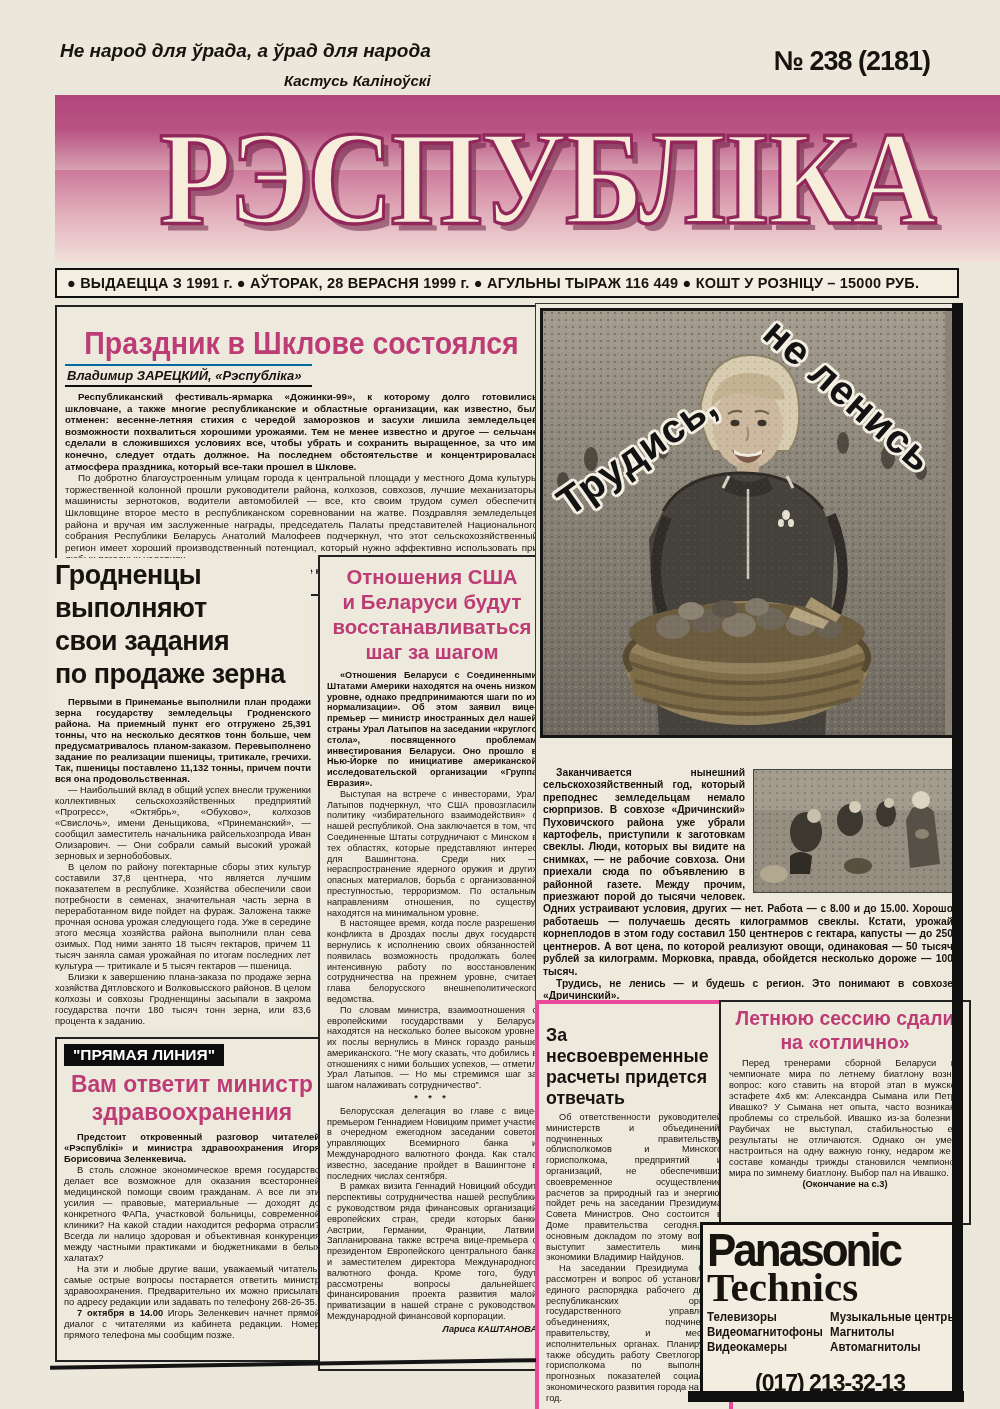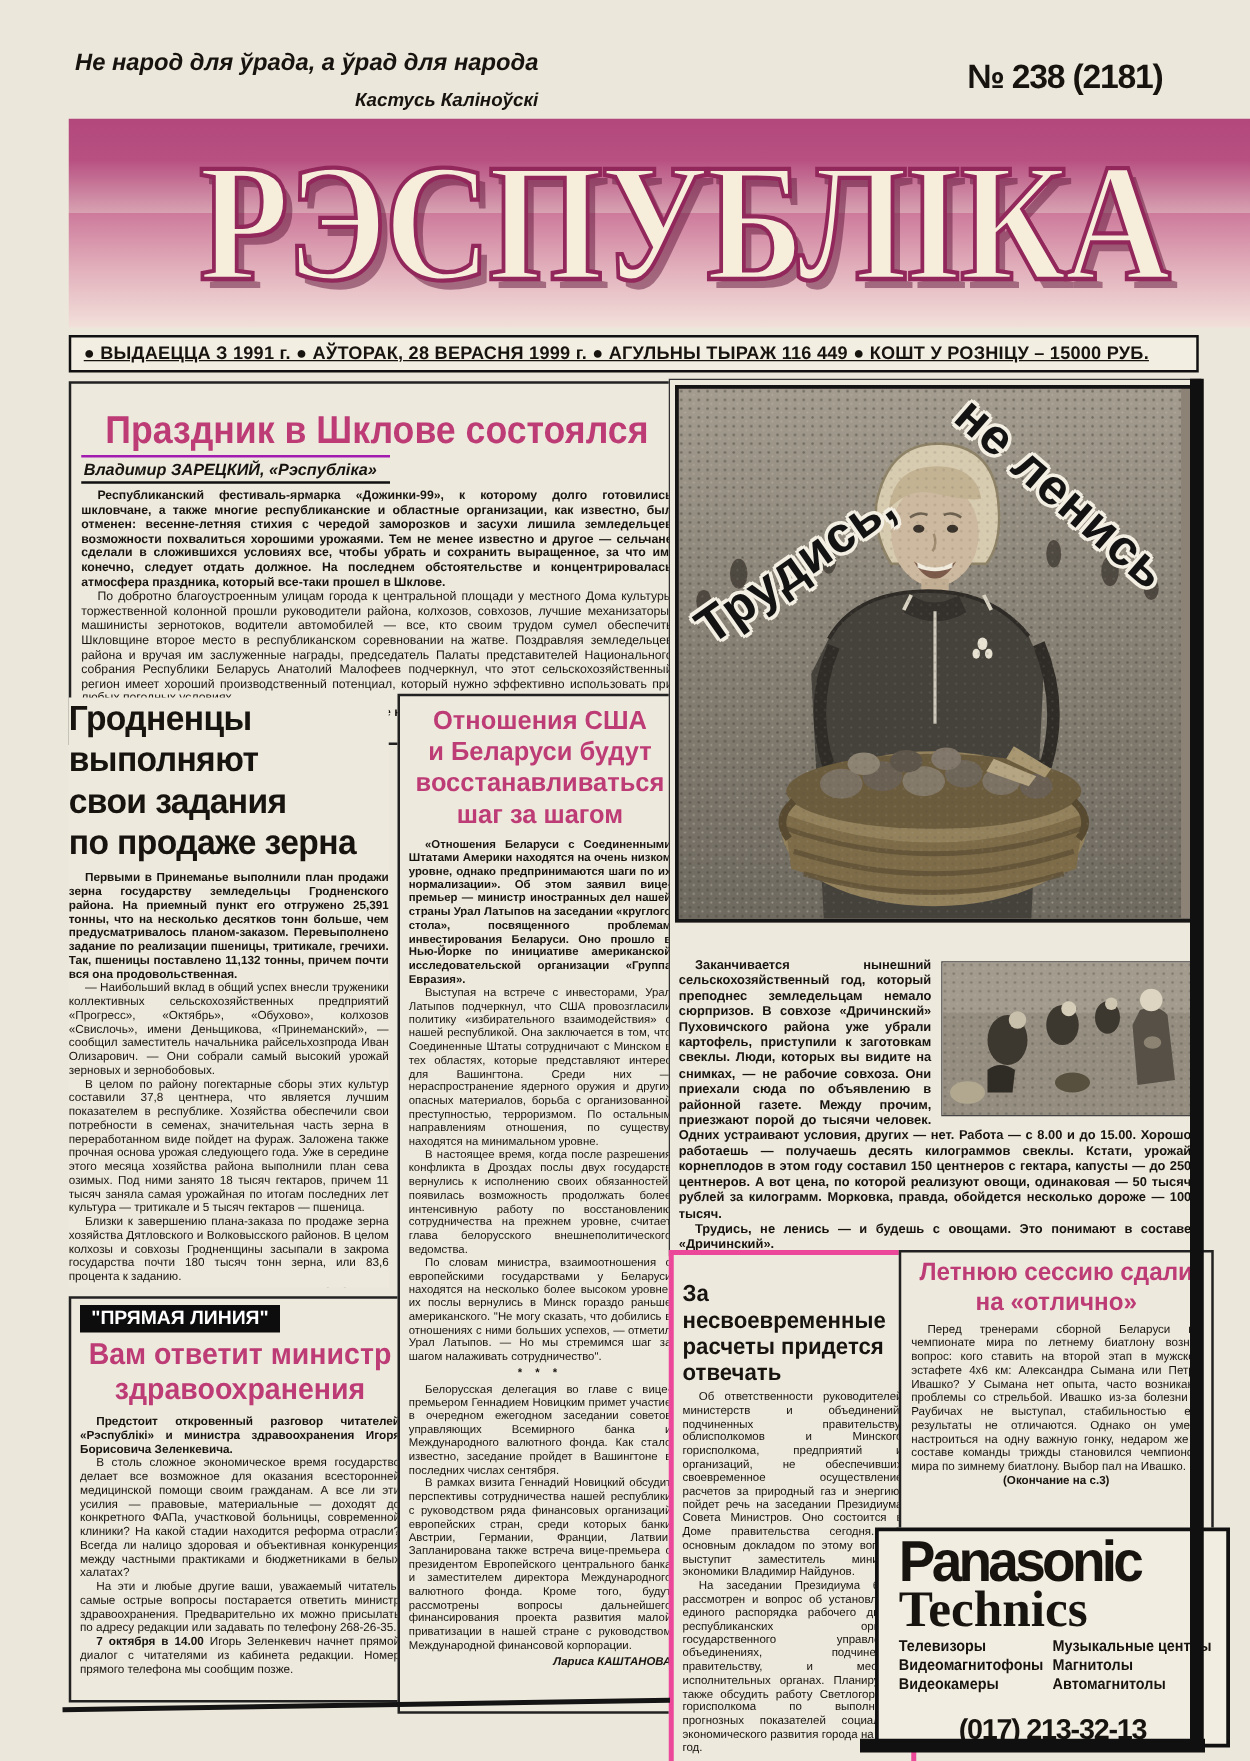--- a/index.html
+++ b/index.html
@@ -11,32 +11,32 @@
   .issue-no{position:absolute;right:70px;top:46px;font-weight:700;font-size:27px;letter-spacing:-1px;}
   
   .masthead{position:absolute;left:55px;top:95px;width:984px;height:167px;
     background:linear-gradient(180deg,#b2477c 0%,#b85182 20%,#c9719496 45%,#cd7a9b 45%,#e2b0bc 72%,#f2e0da 100%);
     display:flex;align-items:center;justify-content:center;overflow:hidden;}
   .masthead-title{font-family:"Liberation Serif",serif;font-weight:700;font-size:118px;line-height:1;
     color:#f6eedb;-webkit-text-stroke:3px #92275b;letter-spacing:-2px;
     text-shadow:6px 6px 0 rgba(96,22,58,.5);transform:scaleY(1.14);white-space:nowrap;}
   
   .dateline{position:absolute;left:55px;top:268px;width:890px;height:26px;border:2px solid #111;
-    background:#f3eee2;display:flex;align-items:center;padding-left:10px;font-weight:700;font-size:14.5px;letter-spacing:.2px;text-decoration:underline;}
+    background:#f3eee2;display:flex;align-items:center;padding-left:10px;font-weight:700;font-size:14.5px;letter-spacing:.2px;}
   
   .box{position:absolute;background:#eee9dd;overflow:hidden;}
   .jp p{margin:0;text-indent:13px;text-align:justify;}
   .pre{white-space:pre-line;}
   .mag{color:#bd3c76;}
   .sig{text-align:right;font-weight:700;font-style:italic;margin-top:2px;}
   .cont{text-align:center;font-weight:700;}
   
   .art-shklov{left:55px;top:305px;width:473px;height:247px;border:2px solid #222;padding:20px 8px;}
   .art-shklov h1{margin:0;text-align:center;font-size:31px;line-height:34px;font-weight:700;transform:scaleX(.92);}
-  .byline{display:inline-block;border-top:2px solid #a21caf;border-bottom:2px solid #111;
+  .byline{display:inline-block;border-top:2px solid #0369a1;border-bottom:2px solid #111;
     font-weight:700;font-style:italic;font-size:13px;padding:2px 10px 2px 2px;margin:3px 0 4px;}
   .art-shklov .jp{font-size:9.8px;line-height:11.6px;}
   
   .art-grodno{left:55px;top:558px;width:256px;height:472px;}
   .art-grodno h2{margin:0 0 6px;font-size:28px;line-height:33px;font-weight:700;transform:scaleX(.96);transform-origin:left top;letter-spacing:-.5px;}
   .art-grodno .jp{font-size:9.4px;line-height:11px;}
   
   .art-hotline{left:55px;top:1037px;width:256px;height:311px;border:2px solid #222;padding:5px 7px;}
   .badge{display:inline-block;background:#0d0d0d;color:#fff;font-weight:700;font-size:15.5px;padding:2px 9px;margin-bottom:2px;}
   .art-hotline h2{margin:2px 0 5px;text-align:center;font-size:24px;line-height:28px;font-weight:700;transform:scaleX(.95);}
@@ -57,21 +57,21 @@
   .pf-text p{margin:0;text-indent:13px;text-align:justify;}
   .pf-photo{float:right;width:198px;height:122px;border:1px solid #444;margin:2px 0 3px 8px;}
   
   .box-payments{left:535px;top:1000px;width:176px;height:393px;border:4px solid #ec4899;padding:20px 7px;}
   .box-payments h3{margin:0 0 4px;font-size:18.5px;line-height:21px;font-weight:700;transform:scaleX(.96);transform-origin:left top;}
   .box-payments .jp{font-size:9.2px;line-height:10.8px;}
   .box-biathlon{left:719px;top:1000px;width:232px;height:213px;border:2px solid #222;padding:4px 8px;}
   .box-biathlon h3{margin:0 0 4px;text-align:center;font-size:20px;line-height:24px;font-weight:700;transform:scaleX(.97);}
   .box-biathlon .jp{font-size:9.3px;line-height:11px;}
   
-  .ad-box{left:700px;top:1222px;width:246px;height:166px;border:3px solid #111;background:#f2ede1;padding:2px 16px;}
+  .ad-box{left:700px;top:1222px;width:246px;height:166px;border:3px solid #111;background:#f2ede1;padding:2px 4px;}
   .ad-brand1{font-weight:700;font-size:44px;line-height:44px;letter-spacing:-3px;transform:scaleY(1.05);transform-origin:left top;}
   .ad-brand2{font-family:"Liberation Serif",serif;font-weight:700;font-size:41px;line-height:40px;letter-spacing:0px;margin-top:-4px;}
   .ad-items{display:flex;gap:8px;font-weight:700;font-size:12.5px;line-height:15px;margin-top:3px;transform:scaleX(.92);transform-origin:left top;white-space:nowrap;}
   .ad-phones{margin-top:16px;text-align:center;font-weight:700;font-size:23px;line-height:24px;letter-spacing:-1px;}
   
   .right-bar{position:absolute;left:952px;top:303px;width:11px;height:1094px;background:#101010;}
   .bottom-bar{position:absolute;left:688px;top:1391px;width:276px;height:11px;background:#101010;}
   .rule-diag{position:absolute;left:50px;top:1362px;width:486px;height:4px;background:#141414;transform:rotate(-.9deg);}
 </style>
 </head>
@@ -235,21 +235,21 @@
         <g>
           <path d="M158 38 q14 -6 22 4 l6 52 -30 4 -4 -48z" fill="#565047"></path>
           <circle cx="167" cy="30" r="9" fill="#ddd5c2"></circle>
           <ellipse cx="168" cy="64" rx="7" ry="5" fill="#8d8372"></ellipse>
         </g>
         <path d="M36 86 q10 -8 22 0 l-2 18 -20 0z" fill="#2f2b25"></path>
         <ellipse cx="104" cy="96" rx="14" ry="8" fill="#57503f"></ellipse>
         <ellipse cx="20" cy="104" rx="14" ry="9" fill="#b2a88f"></ellipse>
       </svg>
       <p>Заканчивается нынешний сельскохозяйственный год, который преподнес земледельцам немало сюрпризов. В совхозе «Дричинский» Пуховичского района уже убрали картофель, приступили к заготовкам свеклы. Люди, которых вы видите на снимках, — не рабочие совхоза. Они приехали сюда по объявлению в районной газете. Между прочим, приезжают порой до тысячи человек. Одних устраивают условия, других — нет. Работа — с 8.00 и до 15.00. Хорошо работаешь — получаешь десять килограммов свеклы. Кстати, урожай корнеплодов в этом году составил 150 центнеров с гектара, капусты — до 250 центнеров. А вот цена, по которой реализуют овощи, одинаковая — 50 тысяч рублей за килограмм. Морковка, правда, обойдется несколько дороже — 100 тысяч.</p>
-      <p>Трудись, не ленись — и будешь с овощами. Это понимают в составе «Дричинский».</p>
+      <p>Трудись, не ленись — и будешь с регион. Это понимают в совхозе «Дричинский».</p>
       <div class="sig">Александр  КУШНЕР</div>
       <div class="sig">Фото автора</div>
 
     </div>
   </div>
 
   <div class="box box-payments">
     <h3 class="pre">За несвоевременные
 расчеты придется
 отвечать</h3>

